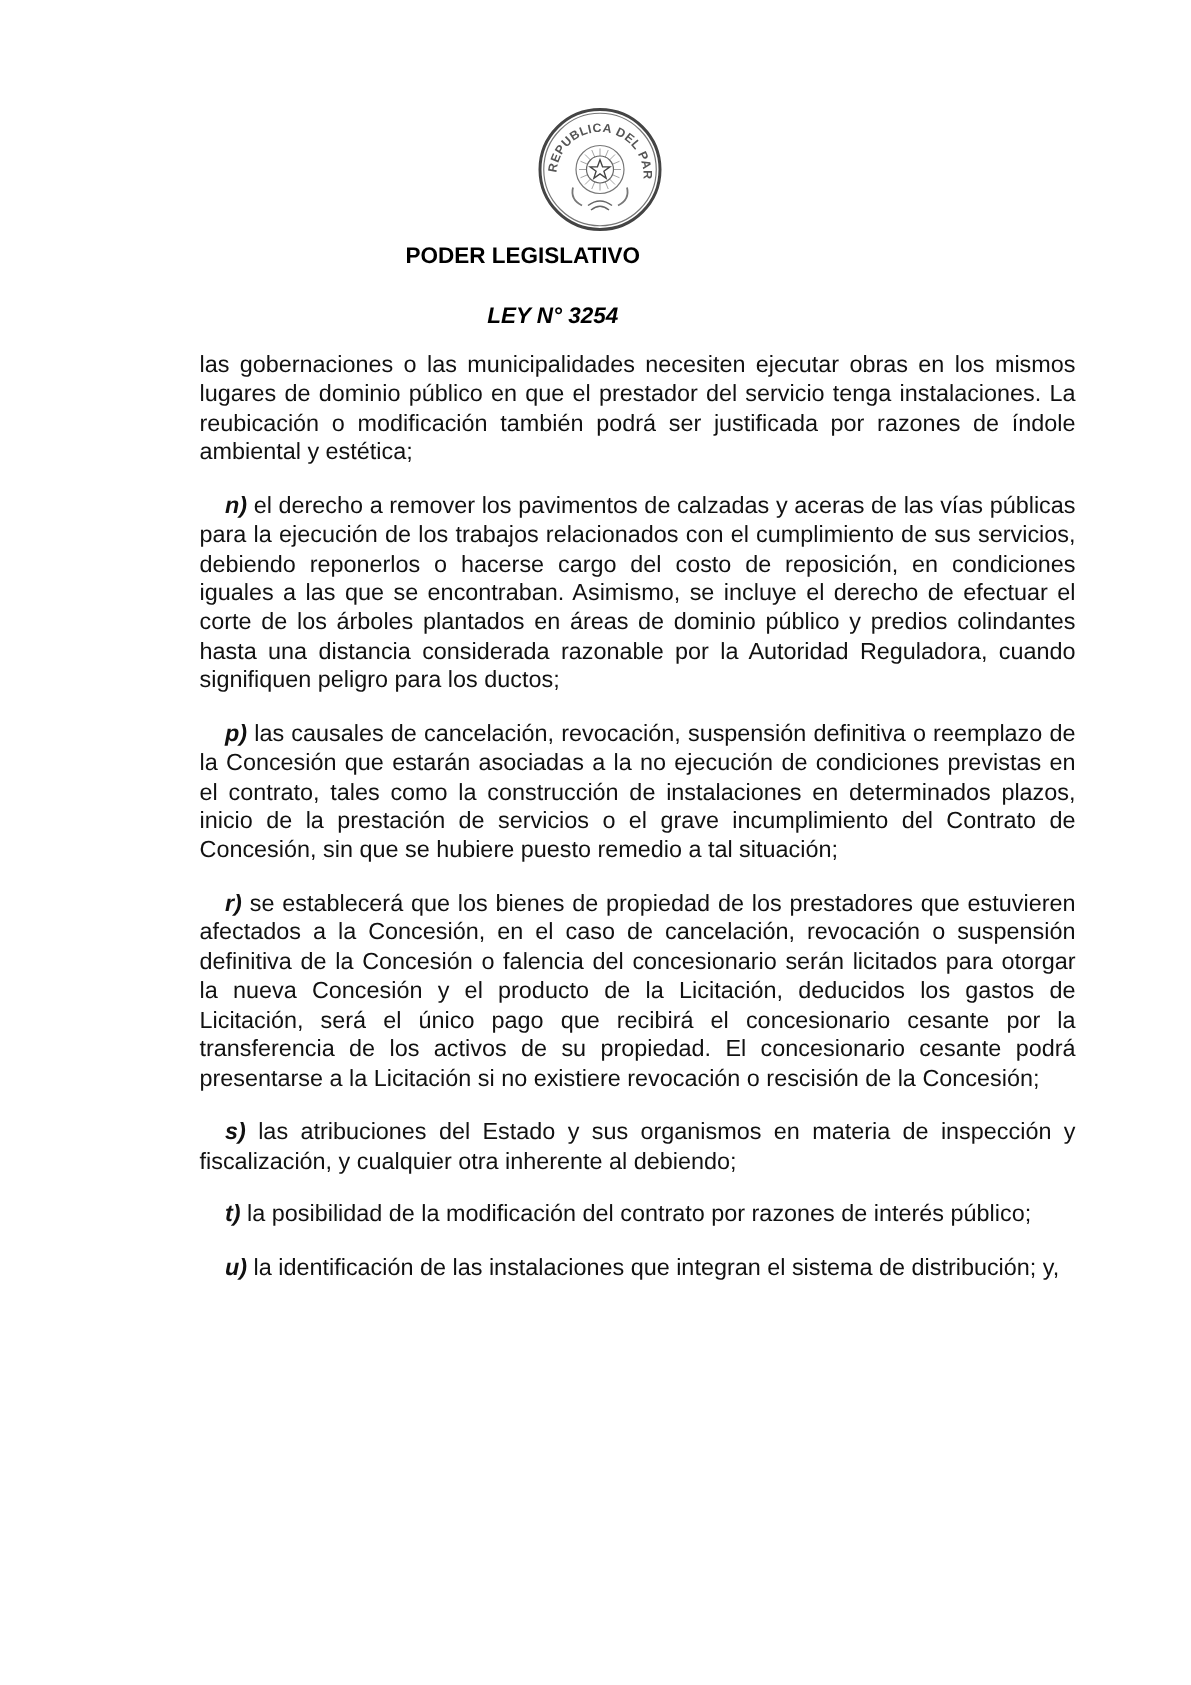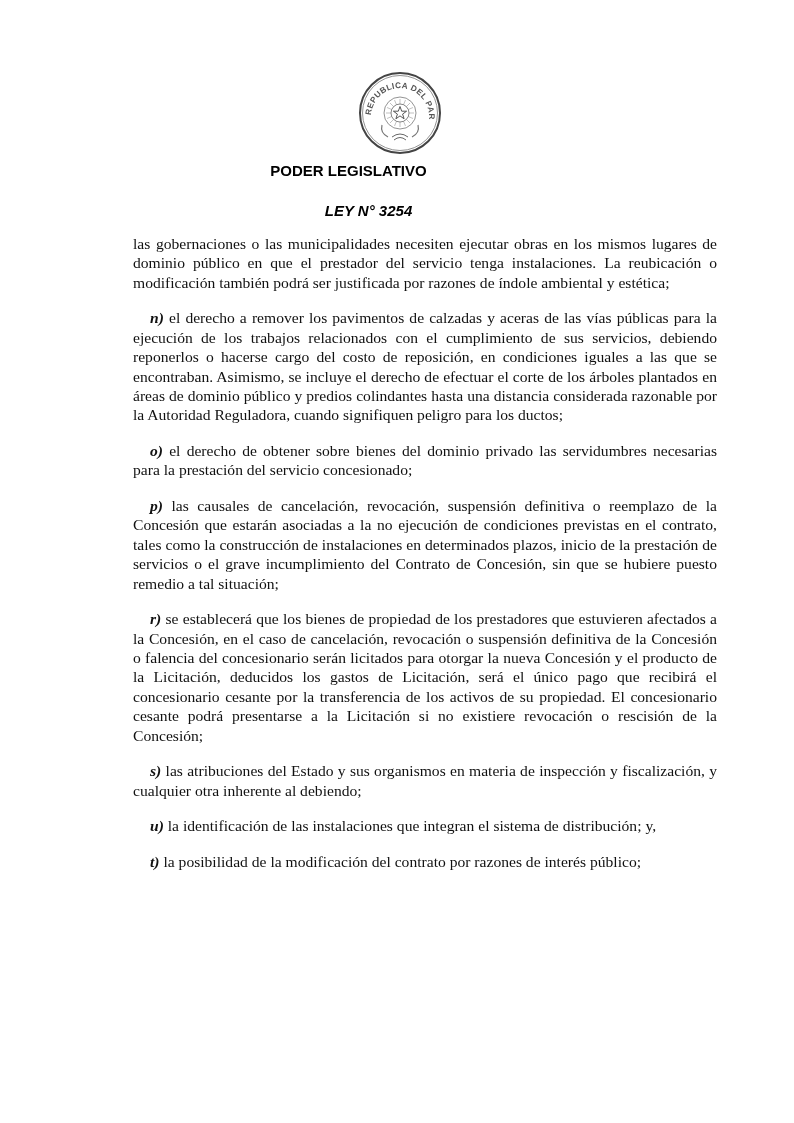--- a/index.html
+++ b/index.html
@@ -5,21 +5,21 @@
   html, body { margin: 0; padding: 0; background: #ffffff; }
   body { width: 794px; height: 1123px; position: relative; overflow: hidden; }
   .page { position: absolute; left: 0; top: 0; width: 794px; height: 1123px; background: #fff; }
   .seal { position: absolute; left: 358px; top: 71px; width: 84px; height: 84px; }
   .heading { position: absolute; left: 0; width: 697px; text-align: center;
     font-family: "Liberation Sans", sans-serif; font-weight: bold; color: #000; font-size: 15px; }
   .h1 { top: 162px; }
   .h2 { top: 202px; font-style: italic; left: 20px; }
   .body { position: absolute; left: 133px; top: 234px; width: 584px;
     font-family: "Liberation Sans", sans-serif; font-size: 15.6px; line-height: 19.4px; color: #111; }
-  .body p { margin: 0 0 16.2px 0; text-align: justify; text-align-last: left; font-family: Liberation Serif, serif; }
+  .body p { margin: 0 0 16.2px 0; text-align: justify; text-align-last: left; }
   .body p.first { text-indent: 0; }
   .body p.item { text-indent: 17px; }
   .lbl { font-weight: bold; font-style: italic; }
 </style>
 </head>
 <body>
 
 <div class="page">
 
   <svg class="seal" viewBox="0 0 84 84">
@@ -50,26 +50,25 @@
   </svg>
 
   <div class="heading h1">PODER LEGISLATIVO</div>
   <div class="heading h2">LEY N° 3254</div>
 
   <div class="body">
     <p class="first">las gobernaciones o las municipalidades necesiten ejecutar obras en los mismos lugares de dominio público en que el prestador del servicio tenga instalaciones. La reubicación o modificación también podrá ser justificada por razones de índole ambiental y estética;</p>
 
     <p class="item"><span class="lbl">n)</span><span> el derecho a remover los pavimentos de calzadas y aceras de las vías públicas para la ejecución de los trabajos relacionados con el cumplimiento de sus servicios, debiendo reponerlos o hacerse cargo del costo de reposición, en condiciones iguales a las que se encontraban. Asimismo, se incluye el derecho de efectuar el corte de los árboles plantados en áreas de dominio público y predios colindantes hasta una distancia considerada razonable por la Autoridad Reguladora, cuando signifiquen peligro para los ductos;</span></p>
 
-    <p class="item"><span class="lbl">o)</span><span> el derecho de obtener sobre bienes del dominio privado las servidumbres necesarias para la prestación del servicio concesionado;</span></p>
 
     <p class="item"><span class="lbl">p)</span><span> las causales de cancelación, revocación, suspensión definitiva o reemplazo de la Concesión que estarán asociadas a la no ejecución de condiciones previstas en el contrato, tales como la construcción de instalaciones en determinados plazos, inicio de la prestación de servicios o el grave incumplimiento del Contrato de Concesión, sin que se hubiere puesto remedio a tal situación;</span></p>
 
 
     <p class="item"><span class="lbl">r)</span><span> se establecerá que los bienes de propiedad de los prestadores que estuvieren afectados a la Concesión, en el caso de cancelación, revocación o suspensión definitiva de la Concesión o falencia del concesionario serán licitados para otorgar la nueva Concesión y el producto de la Licitación, deducidos los gastos de Licitación, será el único pago que recibirá el concesionario cesante por la transferencia de los activos de su propiedad. El concesionario cesante podrá presentarse a la Licitación si no existiere revocación o rescisión de la Concesión;</span></p>
 
     <p class="item"><span class="lbl">s)</span><span> las atribuciones del Estado y sus organismos en materia de inspección y fiscalización, y cualquier otra inherente al debiendo;</span></p>
 
+    <p class="item"><span class="lbl">t)</span><span> la posibilidad de la modificación del contrato por razones de interés público;</span></p>
+
     <p class="item"><span class="lbl">u)</span><span> la identificación de las instalaciones que integran el sistema de distribución; y,</span></p>
-
-    <p class="item"><span class="lbl">t)</span><span> la posibilidad de la modificación del contrato por razones de interés público;</span></p>
   </div>
 </div>
 
 </body></html>

